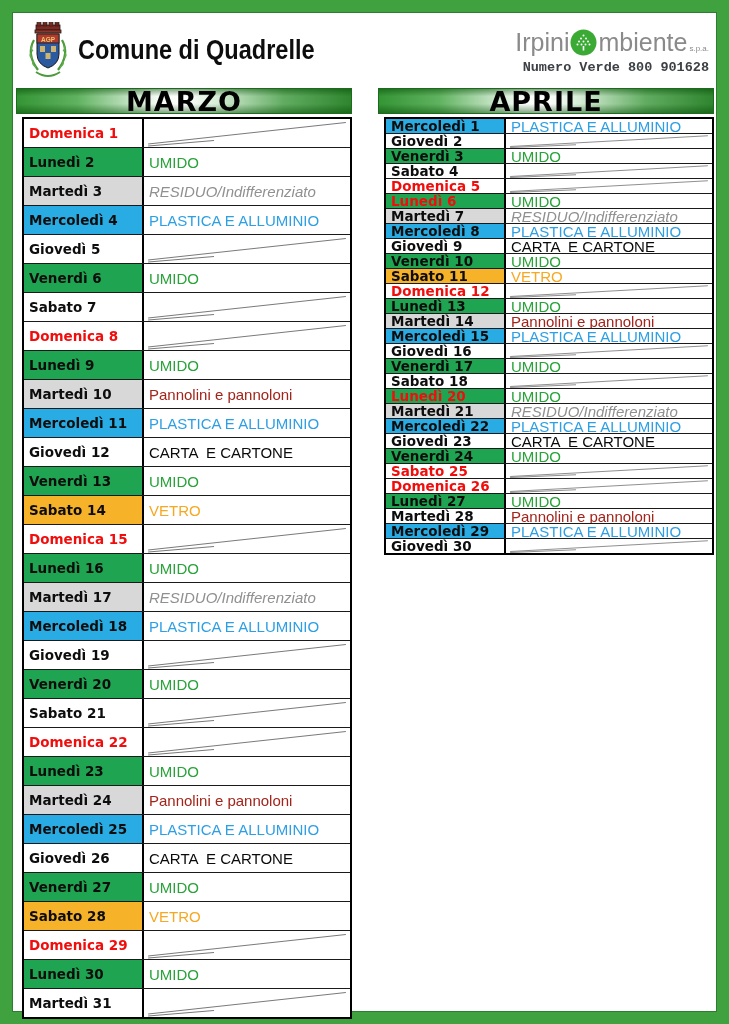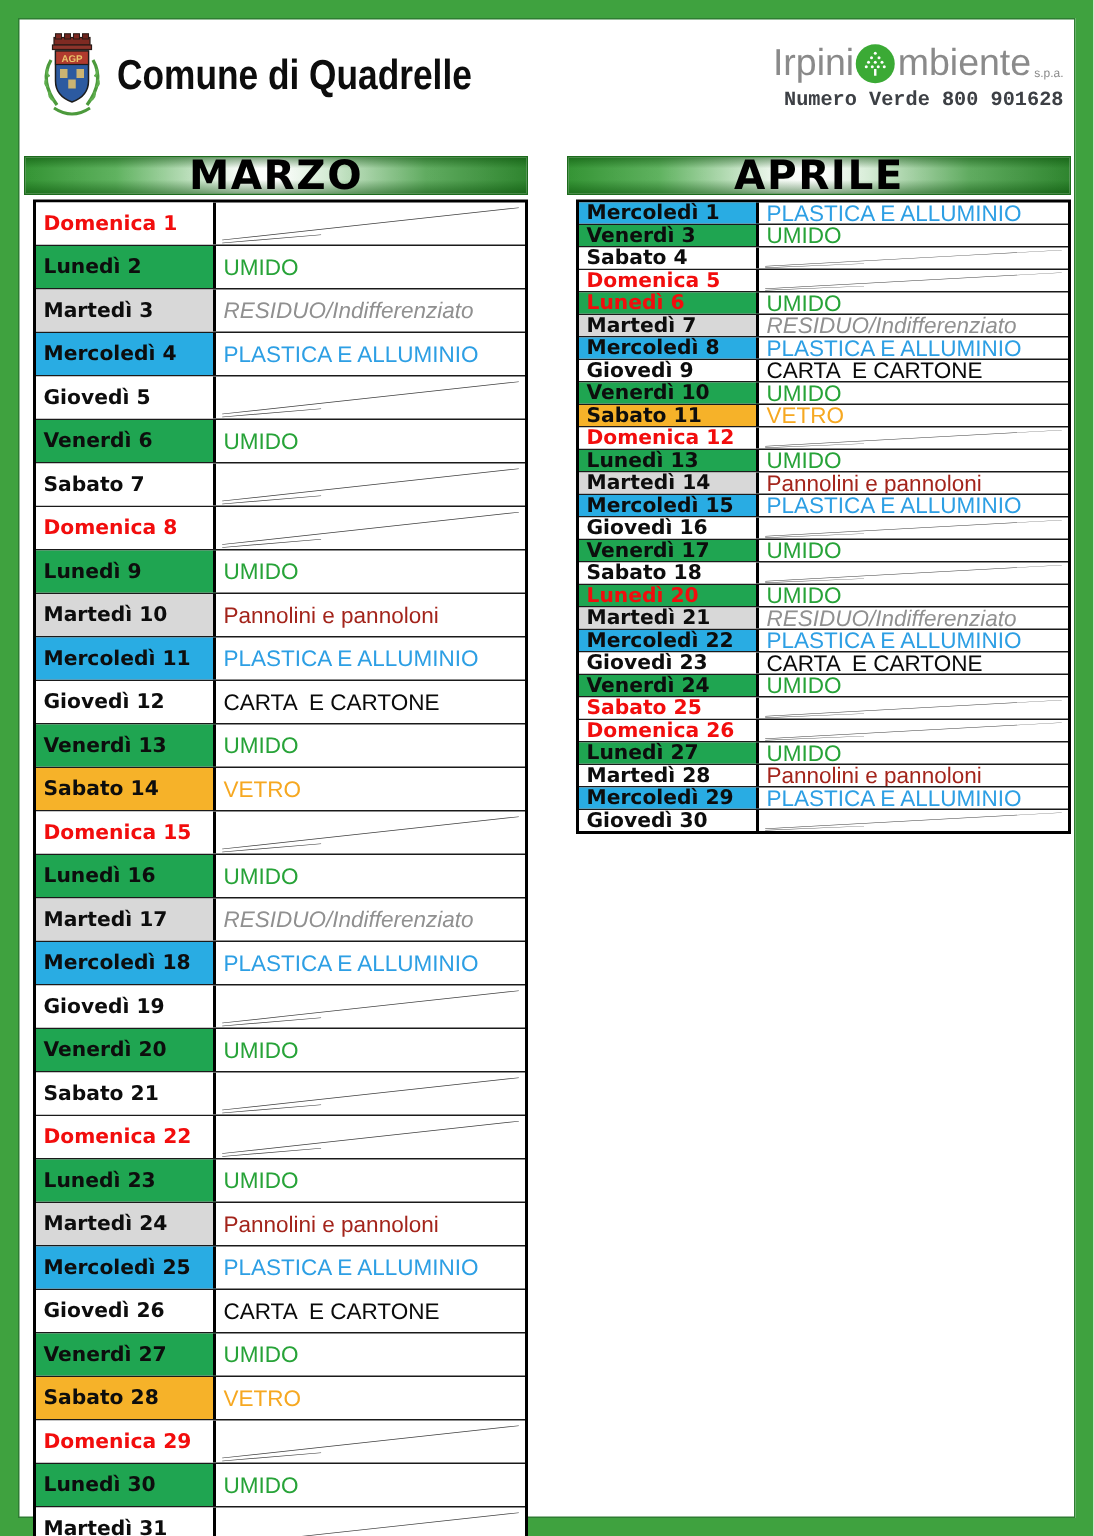--- a/index.html
+++ b/index.html
@@ -11,21 +11,21 @@
   }
   .frame{
     position:relative;
     width:729px;height:1024px;
     box-sizing:border-box;
     border:12px solid var(--frame-green,#3fa23f);
     box-shadow:inset 0 0 0 1px #2e7d32;
     background:#fff;
   }
   
-  .header{position:relative;height:92px;padding-left:14px;}
+  .header{position:relative;height:76px;padding-left:14px;}
   .crest{position:absolute;left:12px;top:10px;width:48px;height:62px;}
   .page-title{
     position:absolute;left:66px;top:22px;
     font-size:28px;font-weight:bold;color:#0d0d0d;
     transform:scaleX(0.84);transform-origin:left center;
     white-space:nowrap;letter-spacing:0;
     font-family:"Liberation Sans",sans-serif;
   }
   .brand{position:absolute;right:8px;top:16px;text-align:right;margin-left:37px;}
   .brand-line{
@@ -469,20 +469,32 @@
           <div class="row">
     <div class="day-cell bg-blue">
       <span>Mercoledì 1</span>
     </div>
     <div class="waste-cell">
       <span class="waste-text w-plastica">PLASTICA E ALLUMINIO</span>
 
     </div>
   </div>
           <div class="row">
+    <div class="day-cell bg-white">
+      <span>Giovedì 2</span>
+    </div>
+    <div class="waste-cell">
+
+      <svg class="empty-diag" viewBox="0 0 100 28" preserveAspectRatio="none">
+        <line x1="2" y1="25" x2="98" y2="3.5" stroke="#3c3c3c" stroke-width="0.45"></line>
+        <line x1="2" y1="27" x2="34" y2="21.5" stroke="#3c3c3c" stroke-width="0.45"></line>
+      </svg>
+    </div>
+  </div>
+          <div class="row">
     <div class="day-cell bg-green">
       <span>Venerdì 3</span>
     </div>
     <div class="waste-cell">
       <span class="waste-text w-umido">UMIDO</span>
 
     </div>
   </div>
           <div class="row">
     <div class="day-cell bg-white">

